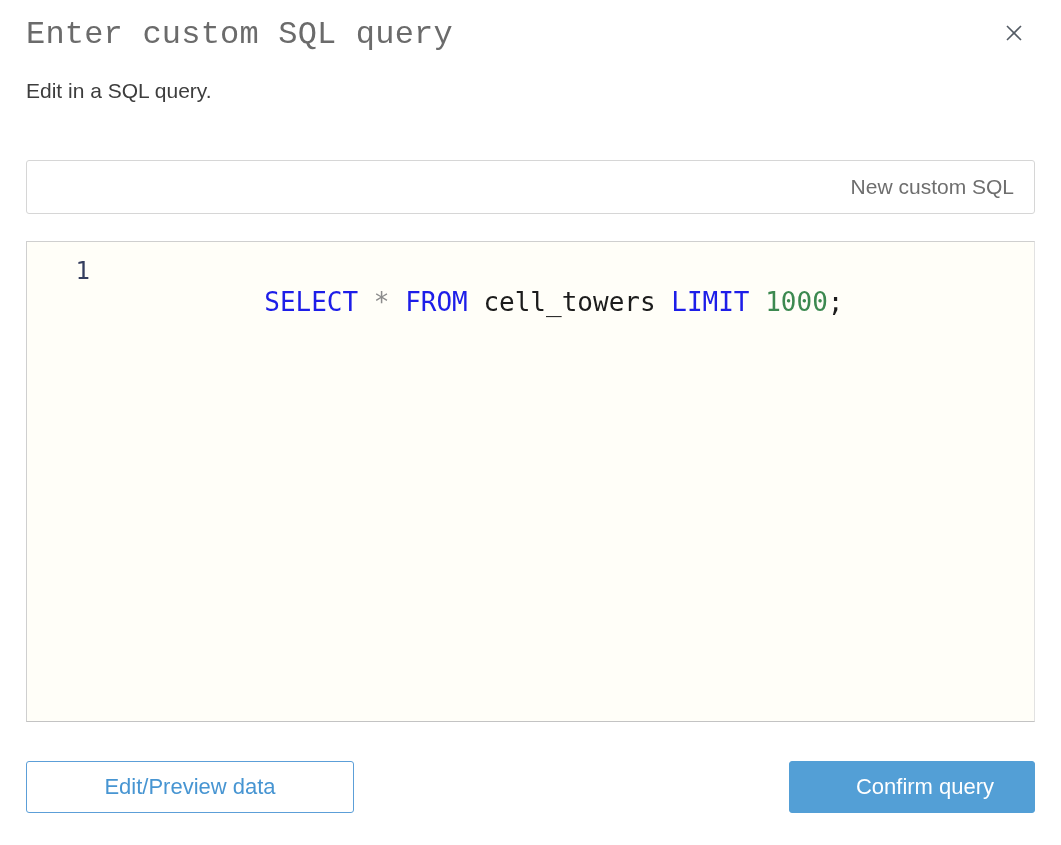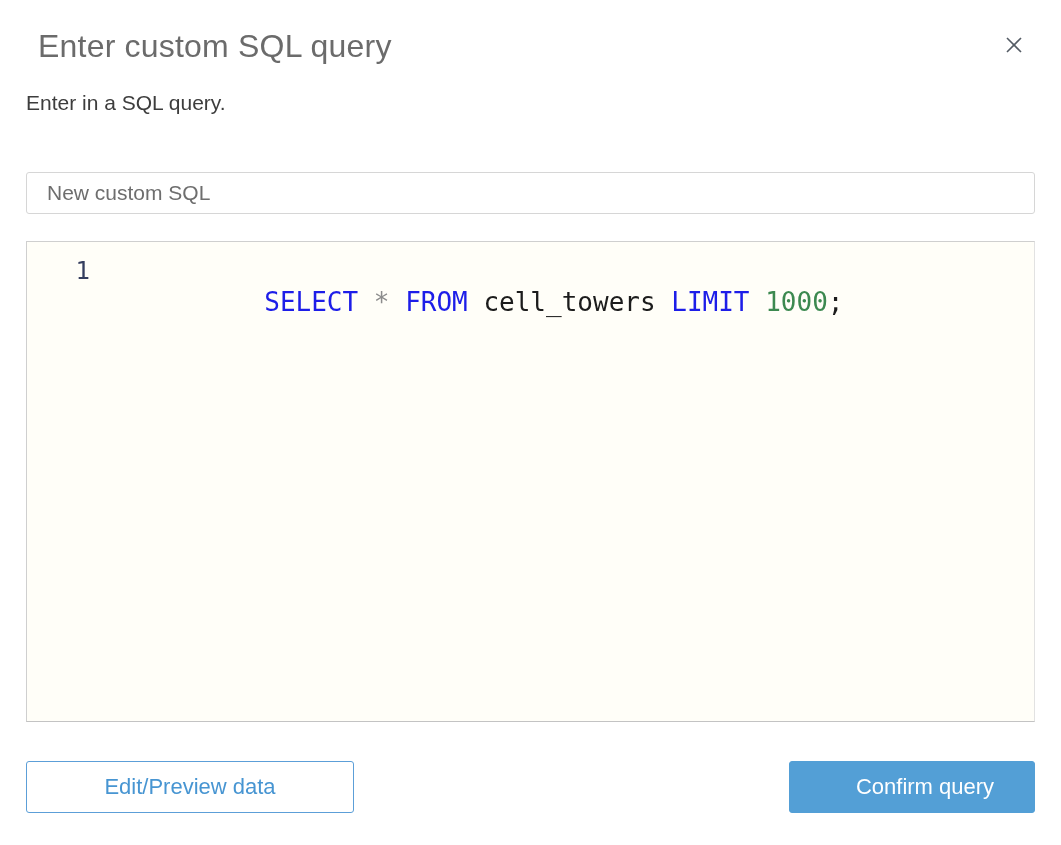--- a/index.html
+++ b/index.html
@@ -12,26 +12,27 @@
     font-family: "Liberation Sans", sans-serif;
     overflow: hidden;
   }
   .dialog {
     position: relative;
     width: 100%;
     height: 100%;
     padding: 0 26px;
   }
   .dialog-title {
-    margin: 12px;
+    margin: 0;
     padding-top: 16px;
     font-size: 32px;
     font-weight: 400;
     color: #6b6b6b;
     letter-spacing: 0.2px;
+    font-family: Liberation Mono, monospace;
   }
   .close-btn {
     position: absolute;
     top: 18px;
     right: 32px;
     width: 30px;
     height: 30px;
     border: none;
     background: transparent;
     cursor: pointer;
@@ -44,30 +45,31 @@
   .dialog-subtitle {
     margin: 0;
     margin-top: 26px;
     font-size: 21px;
     font-weight: 400;
     color: #3d3d3d;
   }
   .name-input {
     display: block;
     width: 1009px;
-    height: 42px;
+    height: 54px;
     margin-top: 57px;
     border: 1px solid #d6d6d6;
     border-radius: 3px;
     padding: 0 20px;
     font-family: "Liberation Sans", sans-serif;
     font-size: 21px;
     color: #6e6e6e;
     background: #ffffff;
     outline: none;
+    text-align: right;
   }
   .sql-editor {
     width: 1009px;
     height: 481px;
     margin-top: 27px;
     background: #fffef8;
     border: 1px solid #cfcfcf;
     border-right-color: #e2e2e2;
     border-bottom-color: #c3c3c3;
     padding-top: 12px;
@@ -138,21 +140,21 @@
 
   <button class="close-btn" aria-label="Close">
     <span>
       <svg width="22" height="22" viewBox="0 0 22 22">
         <line x1="4" y1="4" x2="18" y2="18" stroke="#545b64" stroke-width="1.6"></line>
         <line x1="18" y1="4" x2="4" y2="18" stroke="#545b64" stroke-width="1.6"></line>
       </svg>
     </span>
   </button>
 
-  <p class="dialog-subtitle">Enter in a SQL query.</p>
+  <p class="dialog-subtitle">Edit in a SQL query.</p>
 
   <input class="name-input" type="text" value="New custom SQL" style="">
 
   <div class="sql-editor">
     <div class="code-line">
       <div class="gutter">1</div>
       <div class="code-text">
         <span class="tok-keyword">SELECT </span><span class="tok-operator">* </span><span class="tok-keyword">FROM </span><span class="tok-identifier">cell_towers </span><span class="tok-keyword">LIMIT </span><span class="tok-number">1000</span><span class="tok-punct">;</span>
       </div>
     </div>

